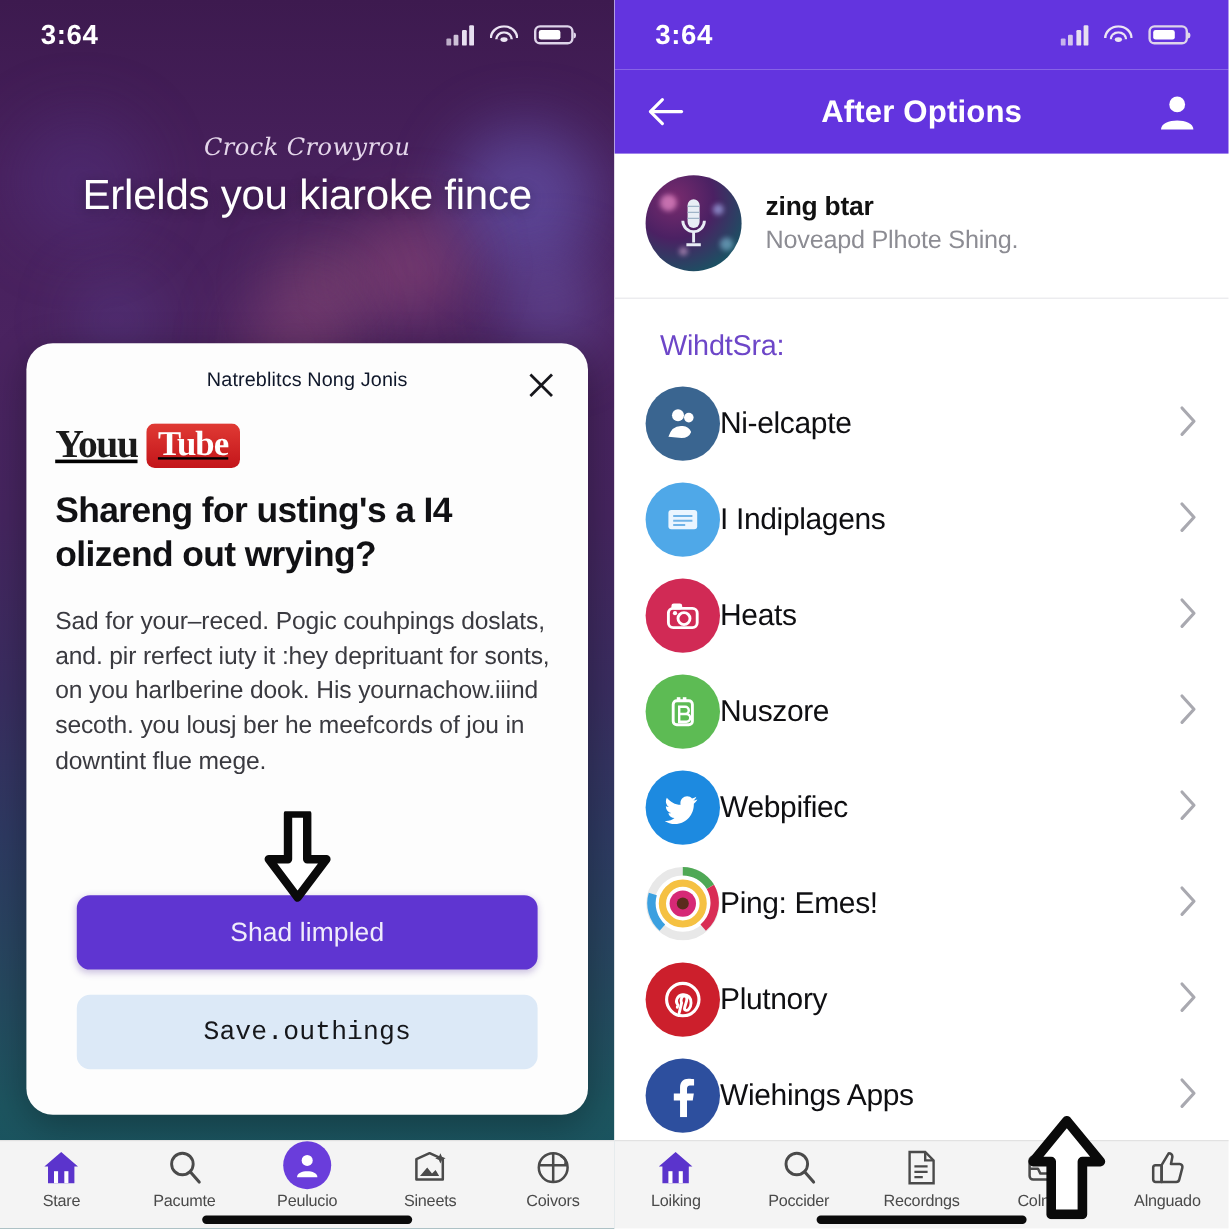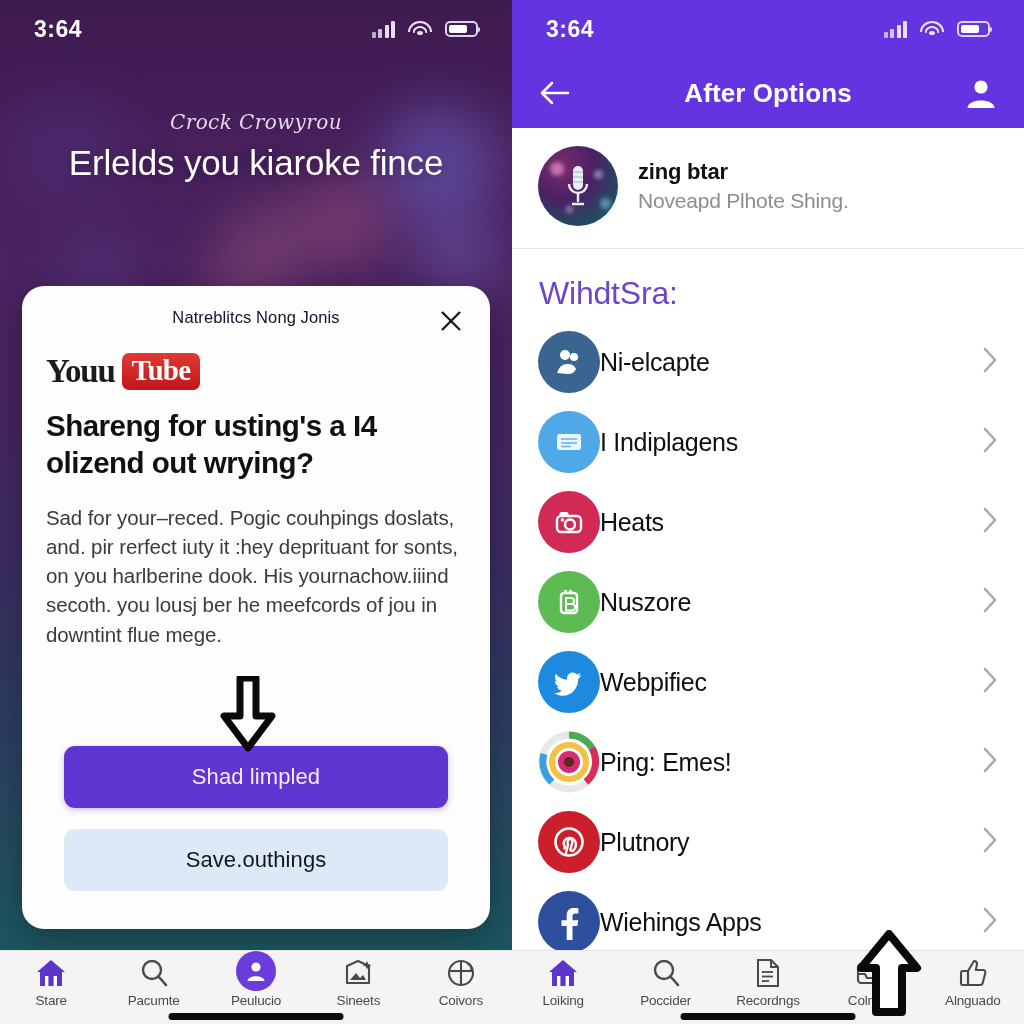--- a/index.html
+++ b/index.html
@@ -64,21 +64,21 @@
     z-index: 7; padding: 22px 24px 0 24px;
   }
   .card-head { position: relative; height: 36px; display: flex; align-items: flex-start; justify-content: center; }
   .card-head-title { color: #0f172a; font-size: 16.5px; letter-spacing: .1px; }
   .close-x {
     position: absolute; right: -2px; top: -4px; width: 34px; height: 34px;
     display: flex; align-items: center; justify-content: center; cursor: pointer;
   }
   .close-x svg { display:block; }
 
-  .yt-logo { display: flex; align-items: center; margin: 6px 0 16px 0; height: 42px; }
+  .yt-logo { display: flex; align-items: center; margin: 6px 0 16px 0; height: 42px; text-decoration: underline; }
   .yt-you {
     font-family: "Liberation Serif", serif; font-weight: bold;
     font-size: 33px; color: #1b1b1b; letter-spacing: -1.2px;
   }
   .yt-tube {
     background: #cd201f; color: #fff; font-family: "Liberation Serif", serif; font-weight: bold;
     font-size: 29px; border-radius: 7px; padding: 1px 10px 3px 10px; margin-left: 7px;
     letter-spacing: -.8px;
     background-image: linear-gradient(180deg,#e03a34 0%, #c3151a 100%);
   }
@@ -95,21 +95,21 @@
     display: flex; align-items: center; justify-content: center;
     height: 62px; border-radius: 11px; font-size: 22px; cursor: pointer;
     letter-spacing: .1px;
   }
   .btn-primary {
     position: absolute; left: 42px; right: 42px; top: 460px;
     background: #5f35d1; color: #f0ecfb; box-shadow: 0 2px 6px rgba(60,20,140,.25);
   }
   .btn-secondary {
     position: absolute; left: 42px; right: 42px; top: 543px;
-    background: #dce9f7; color: #16171b;
+    background: #dce9f7; color: #16171b; font-family: Liberation Mono, monospace;
   }
 
   
   .tabbar {
     position: absolute; left: 0; right: 0; bottom: 0; height: 74px;
     background: #f4f4f4; border-top: 1px solid #e2e2e2;
     display: flex; align-items: flex-start; z-index: 8; padding-top: 6px;
   }
   .tab { flex: 1; display: flex; flex-direction: column; align-items: center; gap: 4px; cursor: pointer; }
   .tab-ico { height: 32px; display: flex; align-items: center; justify-content: center; }
@@ -148,21 +148,21 @@
   .track-art {
     width: 80px; height: 80px; border-radius: 50%; flex: none; position: relative; overflow: hidden;
     background: radial-gradient(circle at 30% 25%, #7a2b6e 0%, #4b2163 40%, #1d4f63 78%, #1a6b70 100%);
   }
   .track-art .sp { position: absolute; border-radius: 50%; filter: blur(2px); }
   .mic { position:absolute; left:50%; top:50%; transform: translate(-50%,-50%); }
   .track-name { font-size: 22px; font-weight: bold; color: #111; letter-spacing: -.2px; }
   .track-sub { font-size: 21px; color: #8c8c93; margin-top: 4px; letter-spacing: -.2px; }
 
   .section-head {
-    padding: 26px 26px 10px 27px; color: #6d46c8; font-size: 32px; letter-spacing: -.2px;
+    padding: 26px 26px 10px 38px; color: #6d46c8; font-size: 24px; letter-spacing: -.2px;
   }
   .row {
     display: flex; align-items: center; padding: 12px 26px; height: 80px; cursor: pointer;
   }
   .row-ico { width: 62px; height: 62px; border-radius: 50%; flex: none; display:flex; align-items:center; justify-content:center; }
   .row-lbl { font-size: 25px; color: #0f0f12; letter-spacing: -.3px; }
   .chev { margin-left: auto; color: #a9a9b0; }
 
   
   .cursor { position: absolute; z-index: 30; pointer-events: none; }

